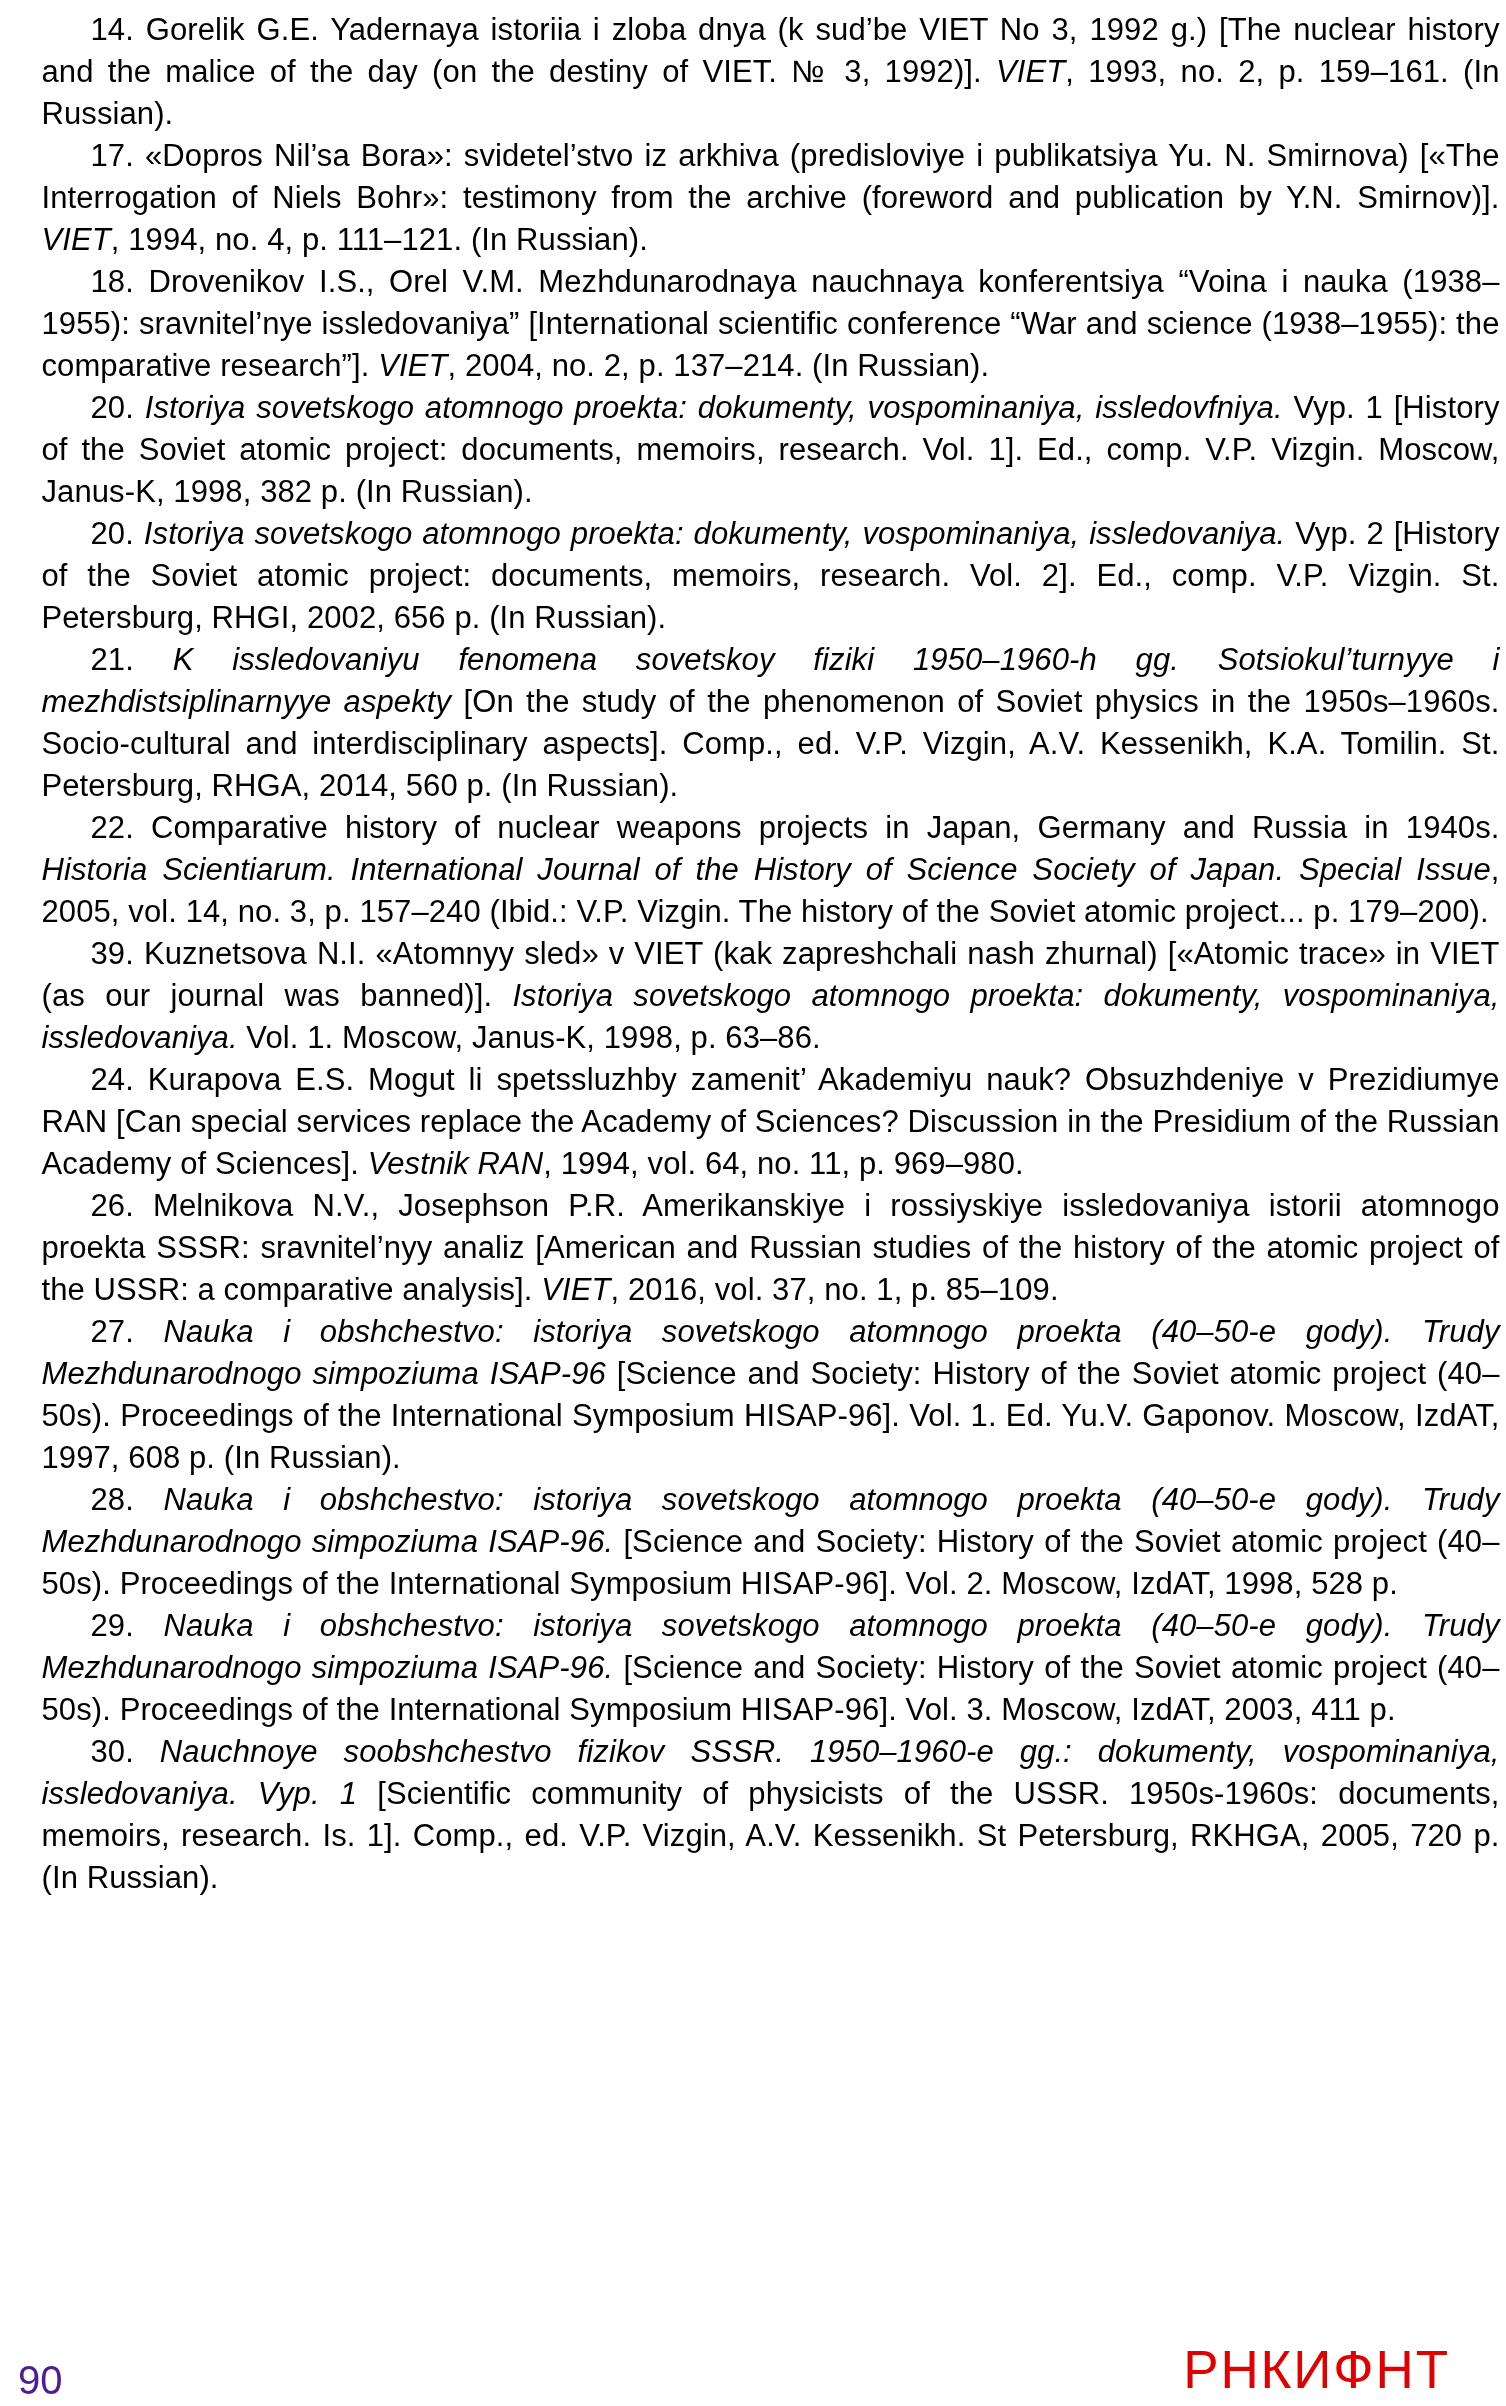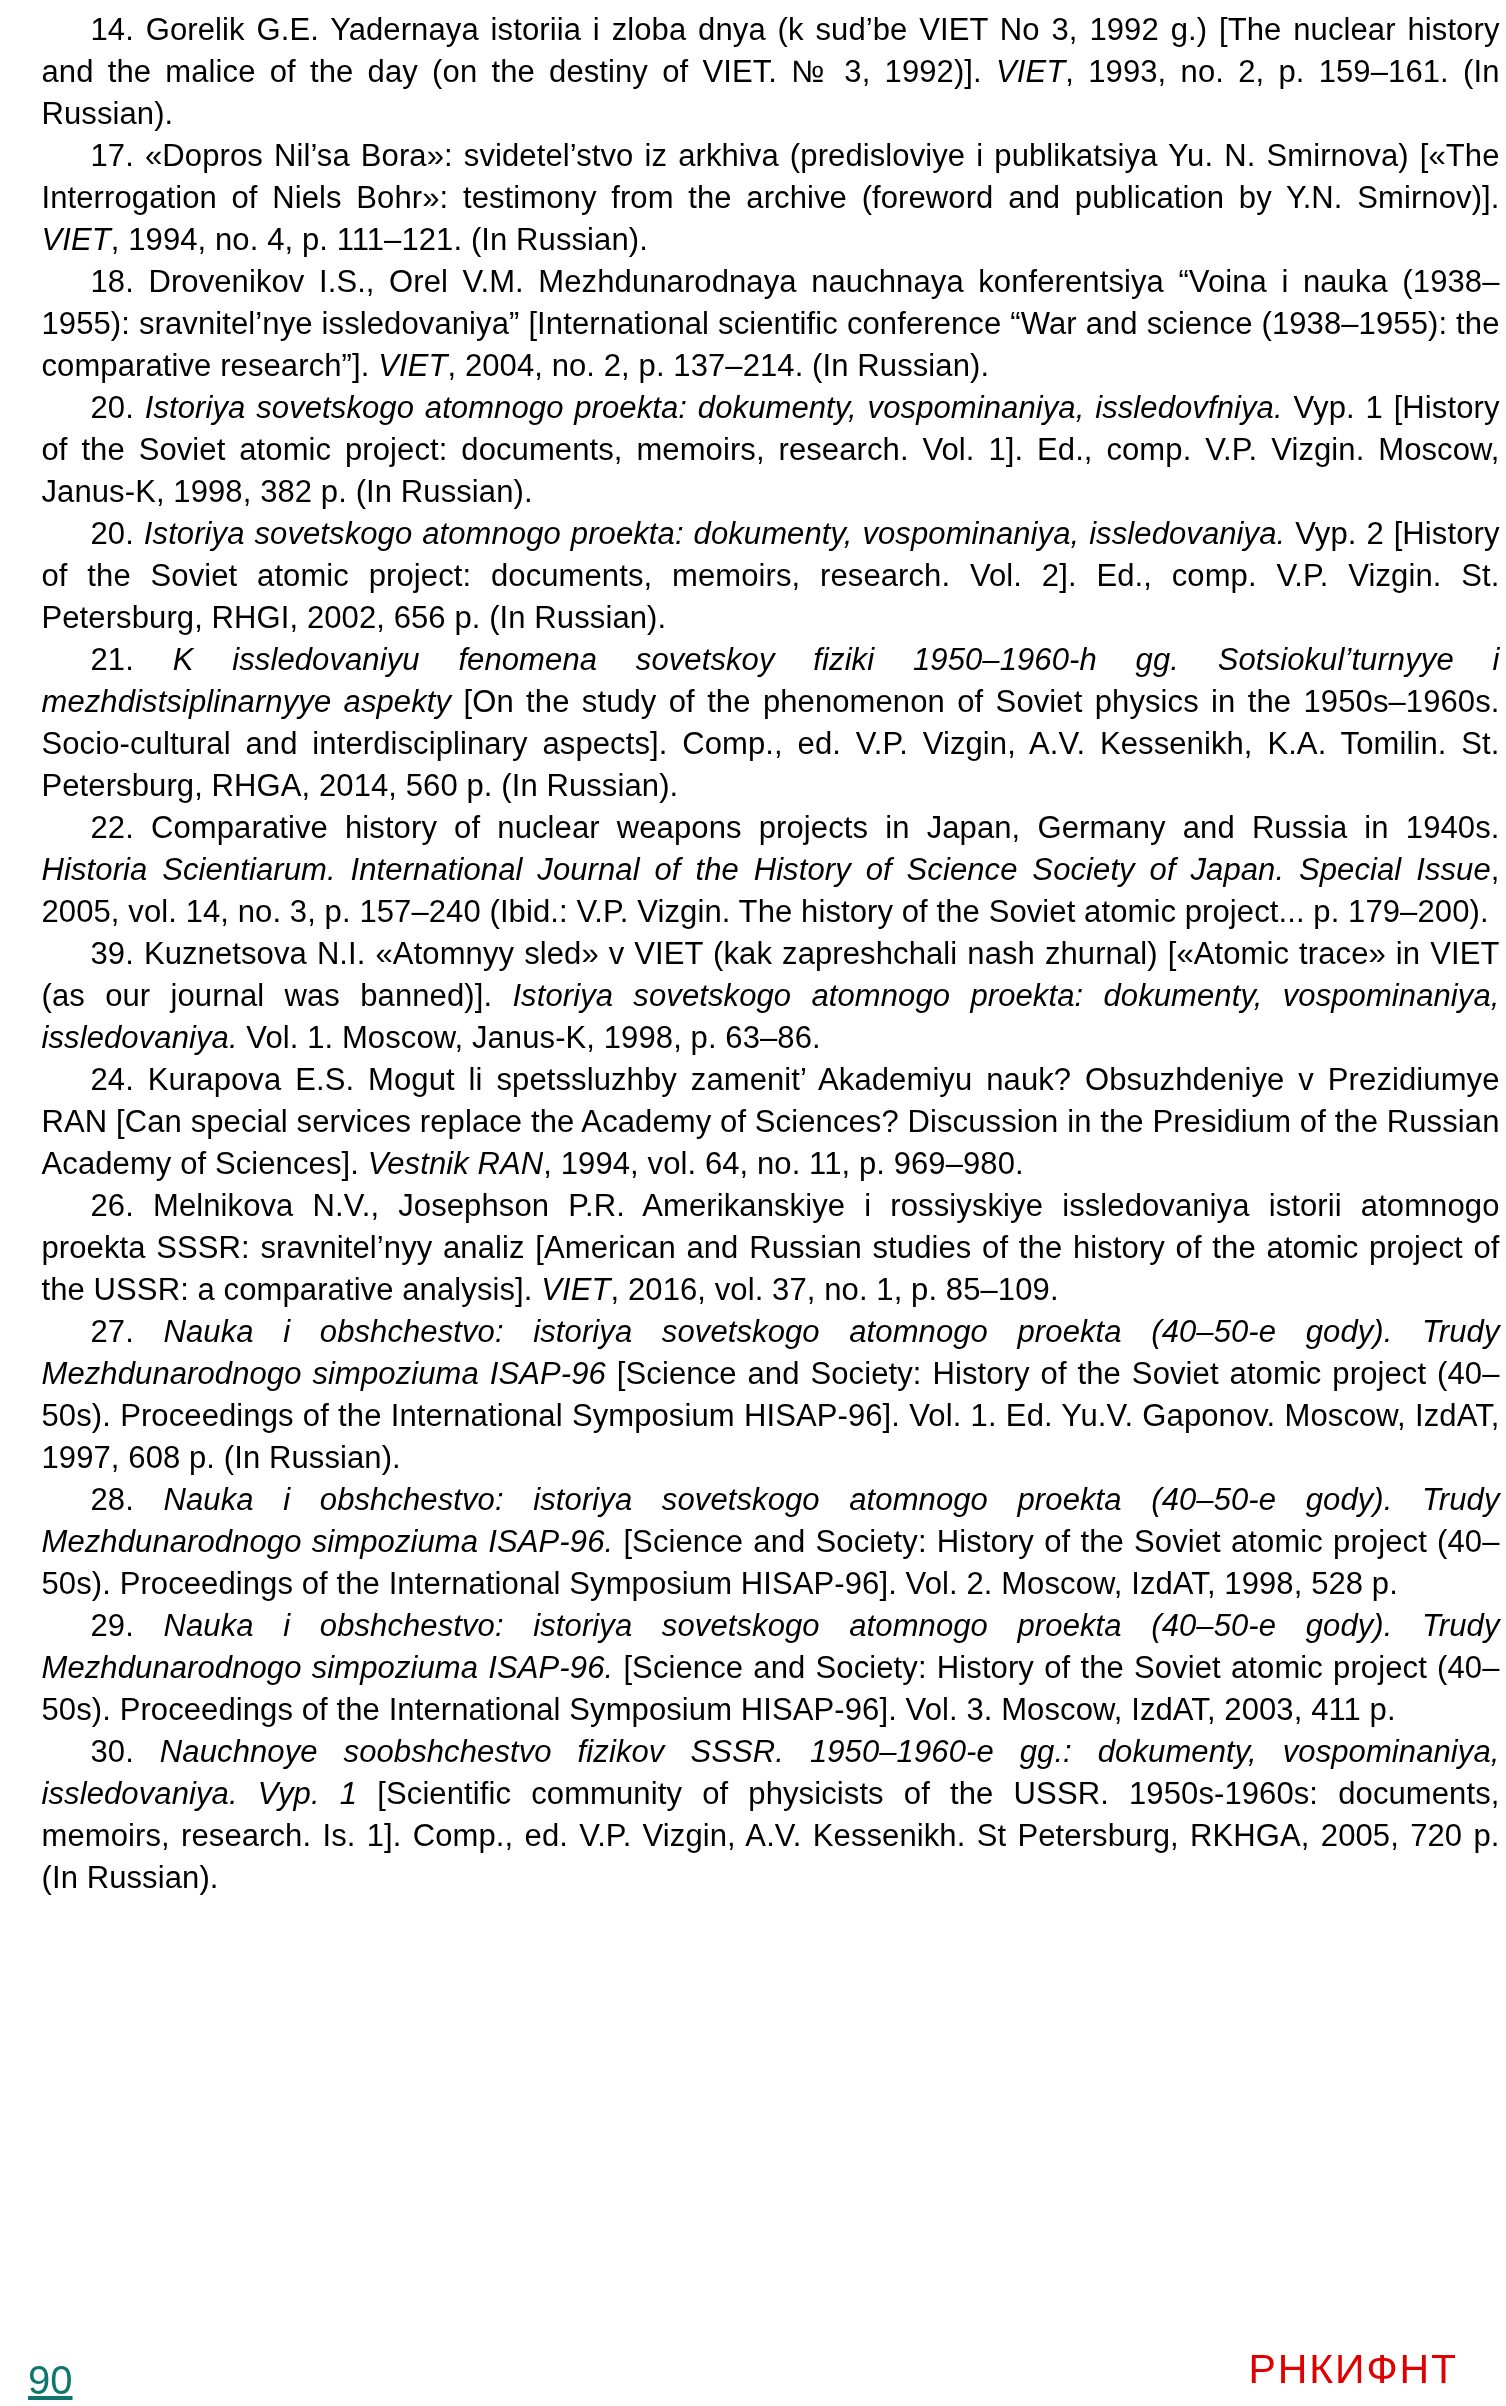--- a/index.html
+++ b/index.html
@@ -29,32 +29,31 @@
   }
   p.ref {
     margin: 0;
     text-indent: 49px;
   }
   .it {
     font-style: italic;
   }
   .footer-pagenum {
     position: absolute;
-    left: 28px;
+    left: 18px;
     bottom: 7.5px;
     font-size: 40px;
     line-height: 40px;
-    color: #0f766e;
-    text-decoration: underline;
+    color: #4c1d95;
   }
   .footer-logo {
     position: absolute;
-    right: 49px;
+    right: 57px;
     bottom: 17px;
-    font-size: 41px;
+    font-size: 53px;
     line-height: 41px;
     font-weight: 500;
     letter-spacing: 1.9px;
   }
 </style>
 </head>
 <body>
 
 <div class="page">
 

